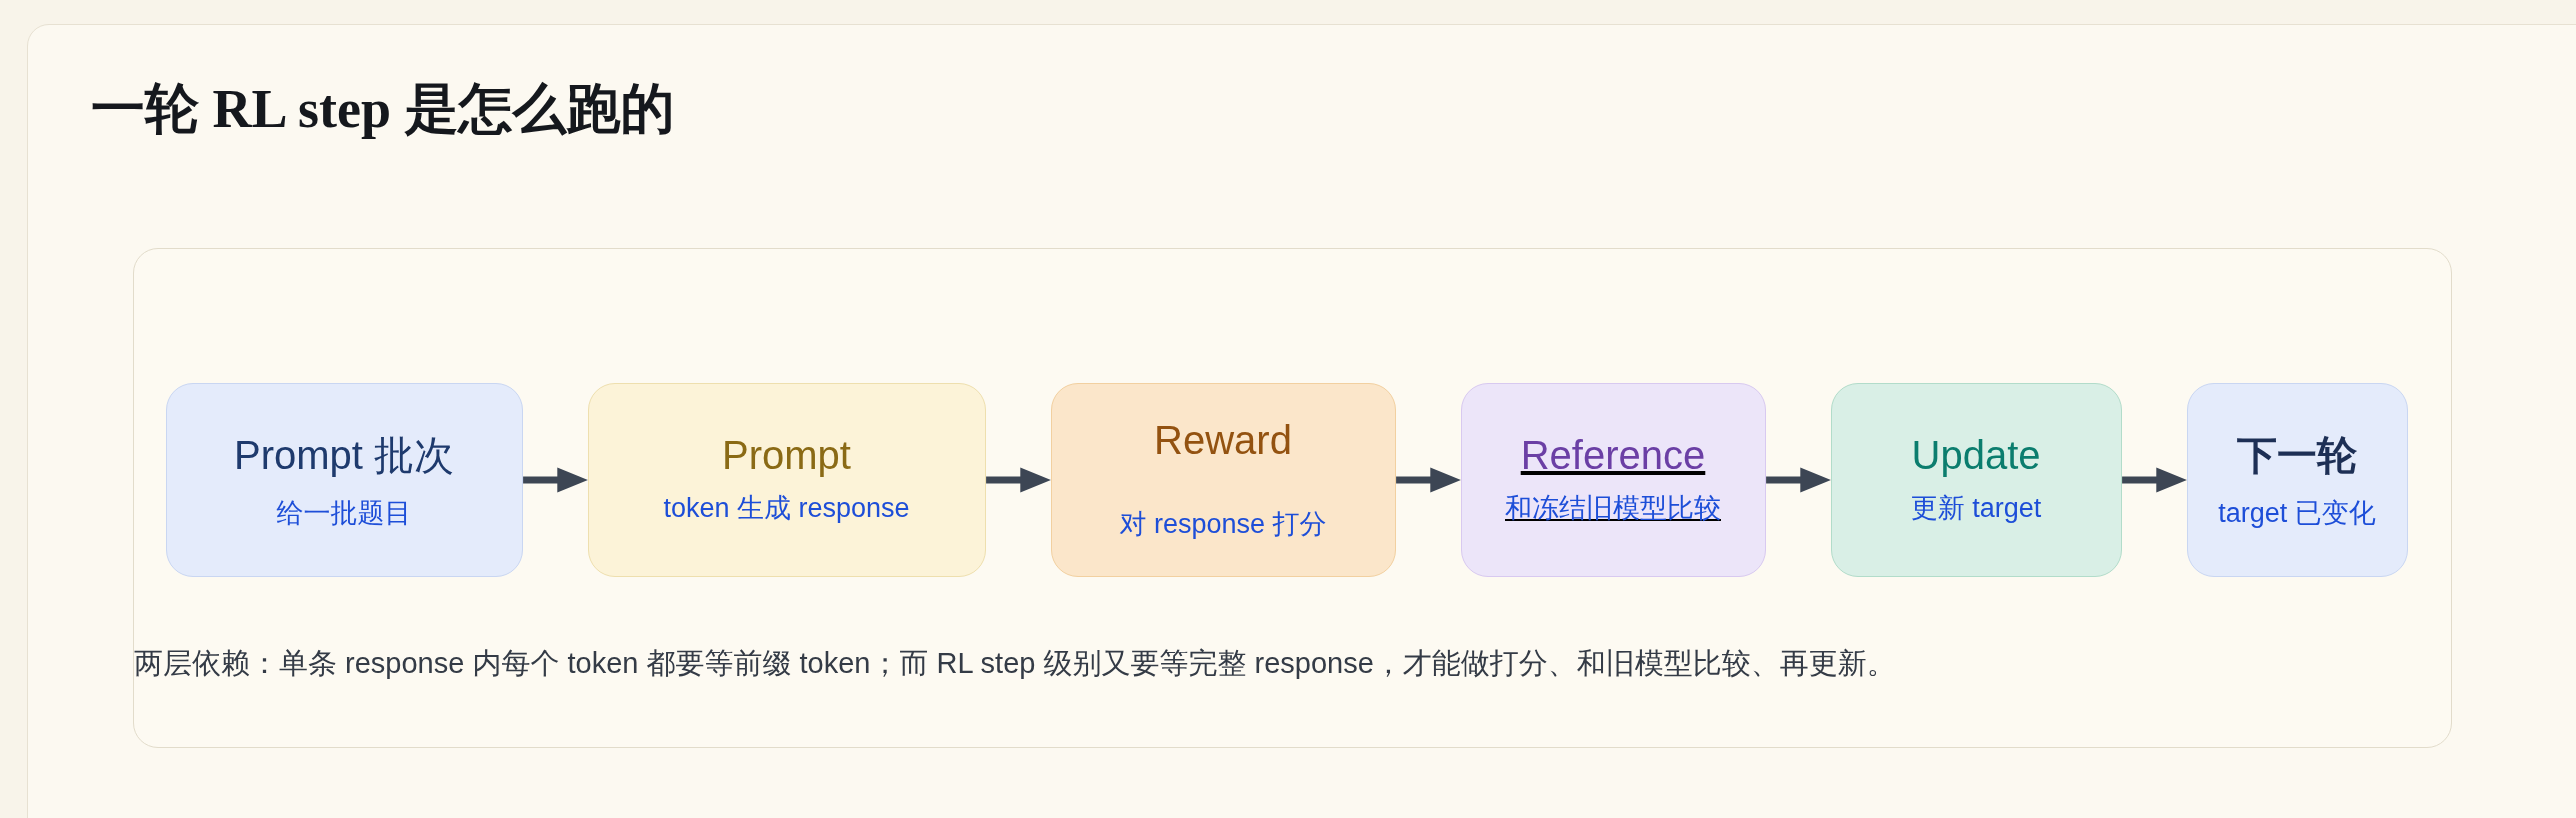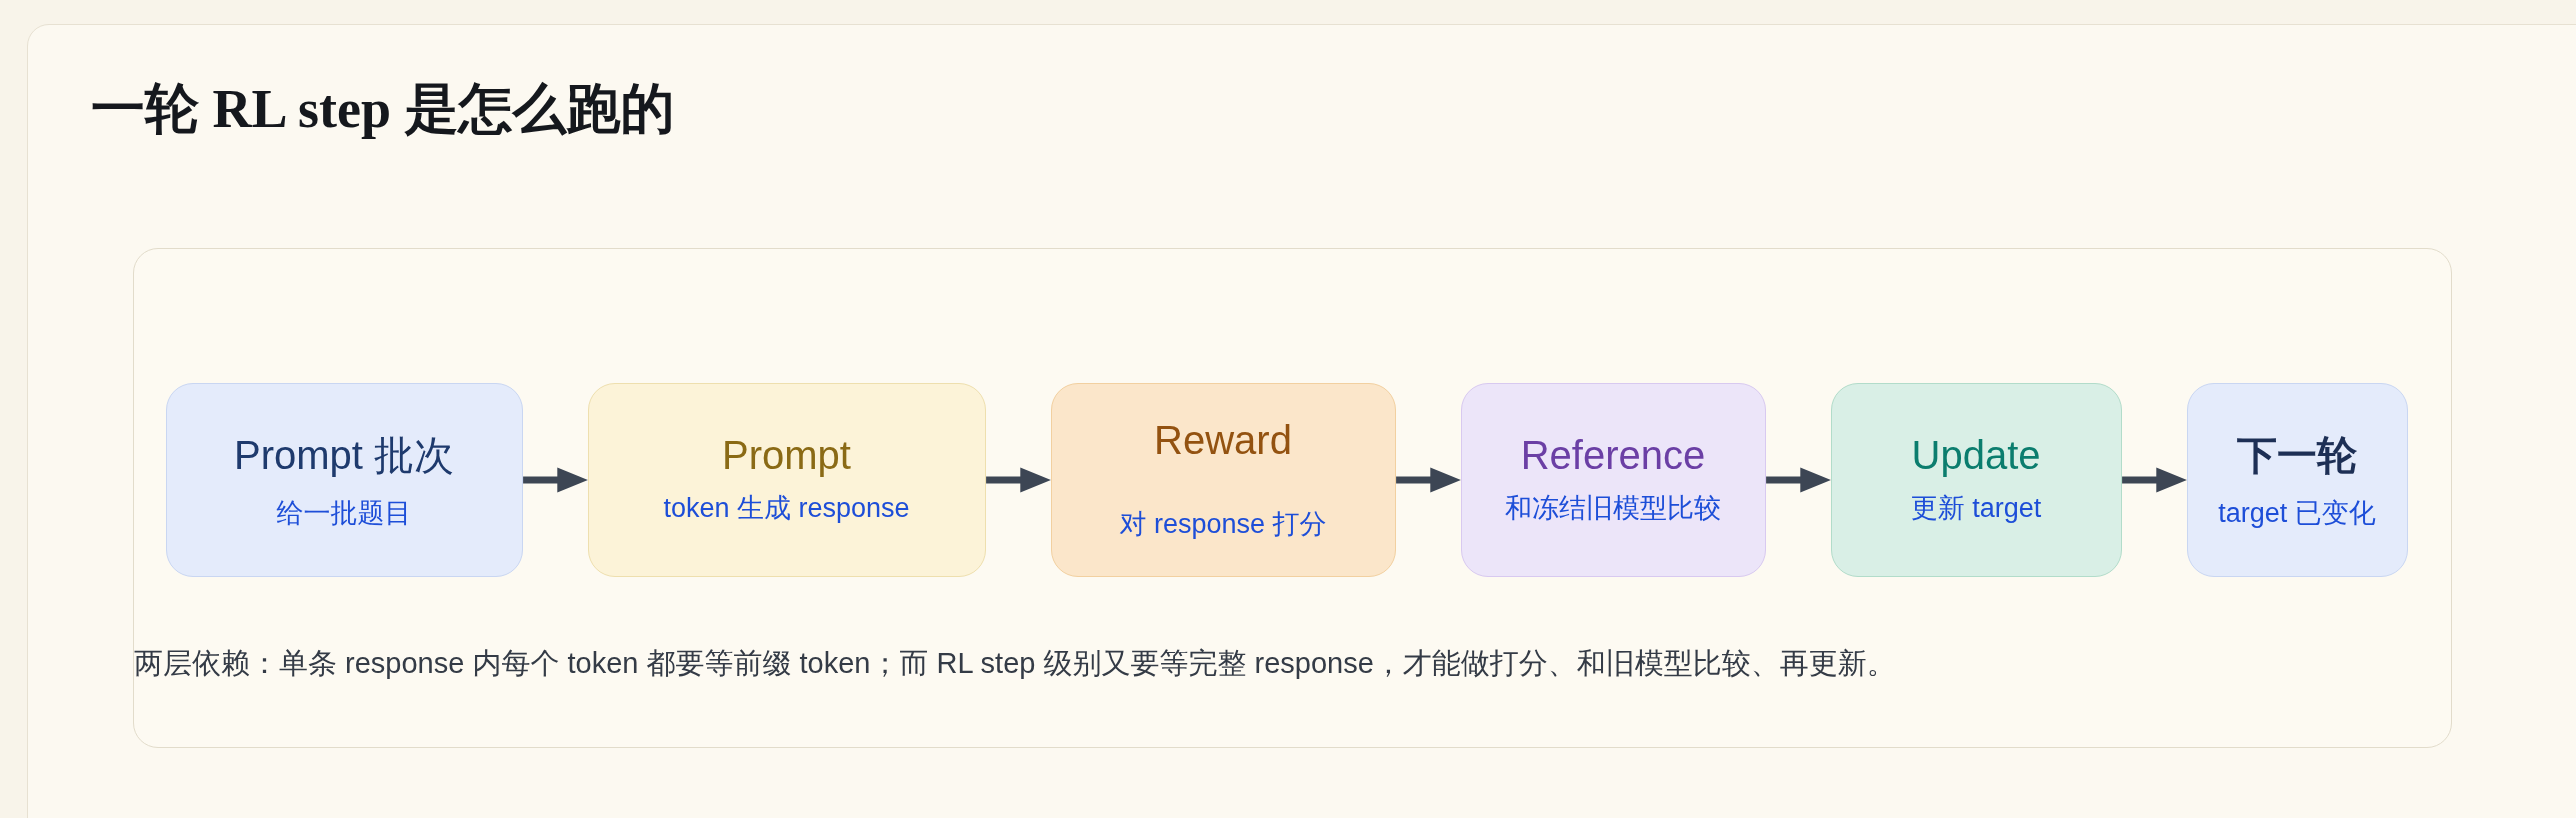--- a/index.html
+++ b/index.html
@@ -70,21 +70,21 @@
     white-space: nowrap;
   }
   .node-subtitle {
     font-size: 27px;
     color: #1d4ed8;
     white-space: nowrap;
   }
   .n1 { width: 357px; }
   .n2 { width: 398px; }
   .n3 { width: 345px; gap: 43px; }
-  .n4 { width: 305px; }
+  .n4 { width: 305px; text-decoration: underline; }
   .n5 { width: 291px; text-align: center; }
   .n6 { width: 221px; }
   .n6 .node-title { font-weight: 600; }
   .flow-arrow {
     width: 65px;
     height: 36px;
     flex: 0 0 auto;
     display: block;
   }
   .flow-arrow svg {

